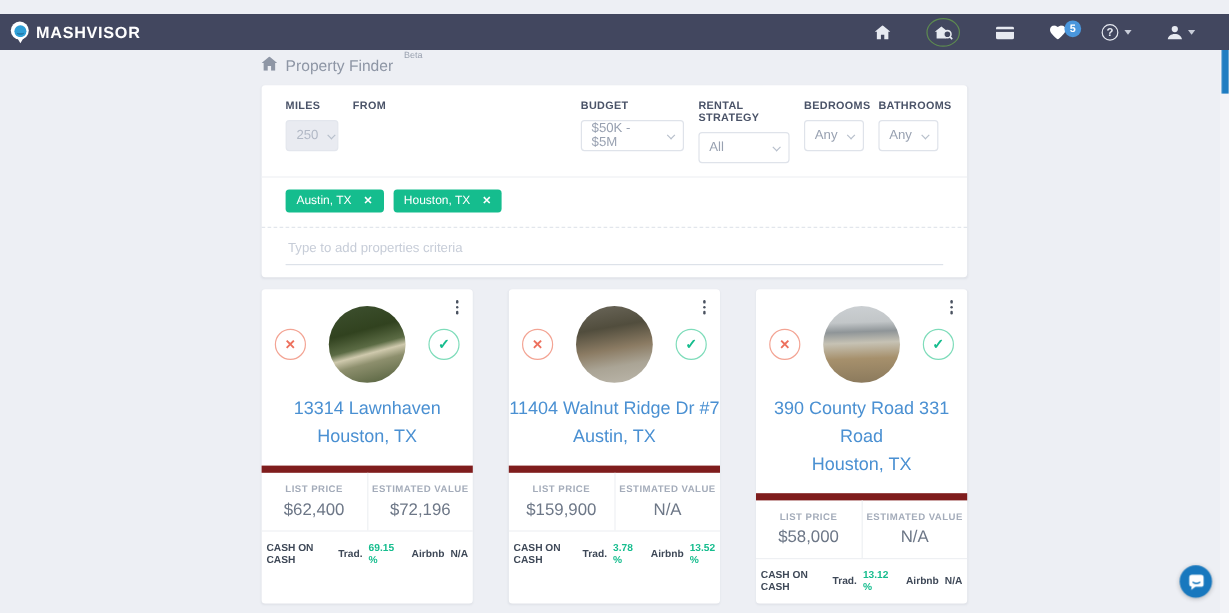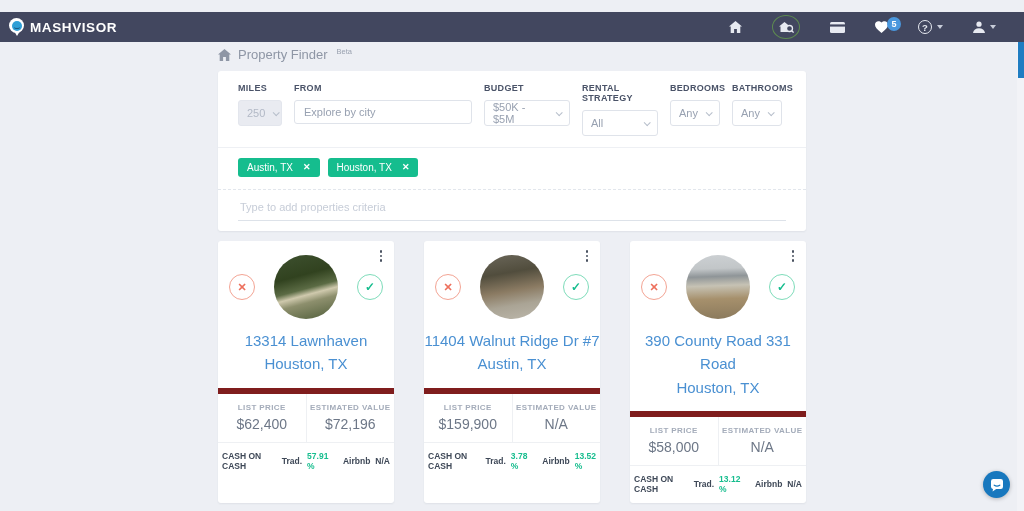--- a/index.html
+++ b/index.html
@@ -26,21 +26,21 @@
     display:flex;align-items:center;justify-content:center;color:#e7eaf1;}
   .caret{width:0;height:0;border-left:3.5px solid transparent;border-right:3.5px solid transparent;
     border-top:4px solid #c8cdd9;margin-left:5px;}
 
   
   .scrollbar{position:fixed;top:30px;right:0;bottom:0;width:7px;background:#f2f3f7;z-index:15;}
   .scroll-thumb{position:absolute;top:0;right:0;width:6px;height:48px;background:#1f7dc2;cursor:pointer;}
 
   
   .content{width:588px;margin:0 auto;padding-top:47px;}
-  .breadcrumb{display:flex;align-items:center;gap:7px;color:#8e96a5;font-size:13px;}
+  .breadcrumb{display:flex;align-items:flex-start;gap:7px;color:#8e96a5;font-size:13px;}
   .breadcrumb .beta{font-size:7.5px;margin-left:2px;margin-top:-6px;color:#9aa2b0;}
 
   
   .panel{background:#fff;border-radius:3px;margin-top:9px;box-shadow:0 1px 2px rgba(45,55,75,.07);
     padding:12px 20px 10px;}
   .filter-row{display:flex;gap:12px;}
   .filter{display:flex;flex-direction:column;}
   .filter-label{font-size:9px;font-weight:bold;color:#4a5368;letter-spacing:.3px;}
   .control{margin-top:7px;height:24px;border:1px solid #dfe3ea;border-radius:3px;background:#fff;
     display:flex;align-items:center;justify-content:space-between;padding:12px 8px;font-size:11px;color:#98a1b1;cursor:pointer;}
@@ -164,21 +164,20 @@
     <div class="filter-row">
       <div class="filter w-miles">
         <span class="filter-label">MILES</span>
         <div class="control disabled">
           <span>250</span>
           <span class="chev"></span>
         </div>
       </div>
       <div class="filter w-from">
         <span class="filter-label">FROM</span>
-        <input class="from-input" type="text" placeholder="Explore by city" style="">
       </div>
       <div class="filter w-budget">
         <span class="filter-label">BUDGET</span>
         <div class="control">
           <span>$50K - $5M</span>
           <span class="chev"></span>
         </div>
       </div>
       <div class="filter w-rental">
         <span class="filter-label">RENTAL STRATEGY</span>
@@ -245,21 +244,21 @@
         </div>
         <div class="stat">
           <div class="stat-label">ESTIMATED VALUE</div>
           <div class="stat-value">$72,196</div>
         </div>
       </div>
       <div class="coc">
         <span>CASH ON CASH</span>
           <span class="sep"></span>
         <span>Trad.</span>
-        <span class="coc-val">57.91 %</span>
+        <span class="coc-val">69.15 %</span>
           <span class="sep"></span>
         <span>Airbnb</span>
         <span class="coc-val na">N/A</span>
       </div>
     </div>
 
     <div class="card">
       <span class="kebab">
           <i></i>
           <i></i>

